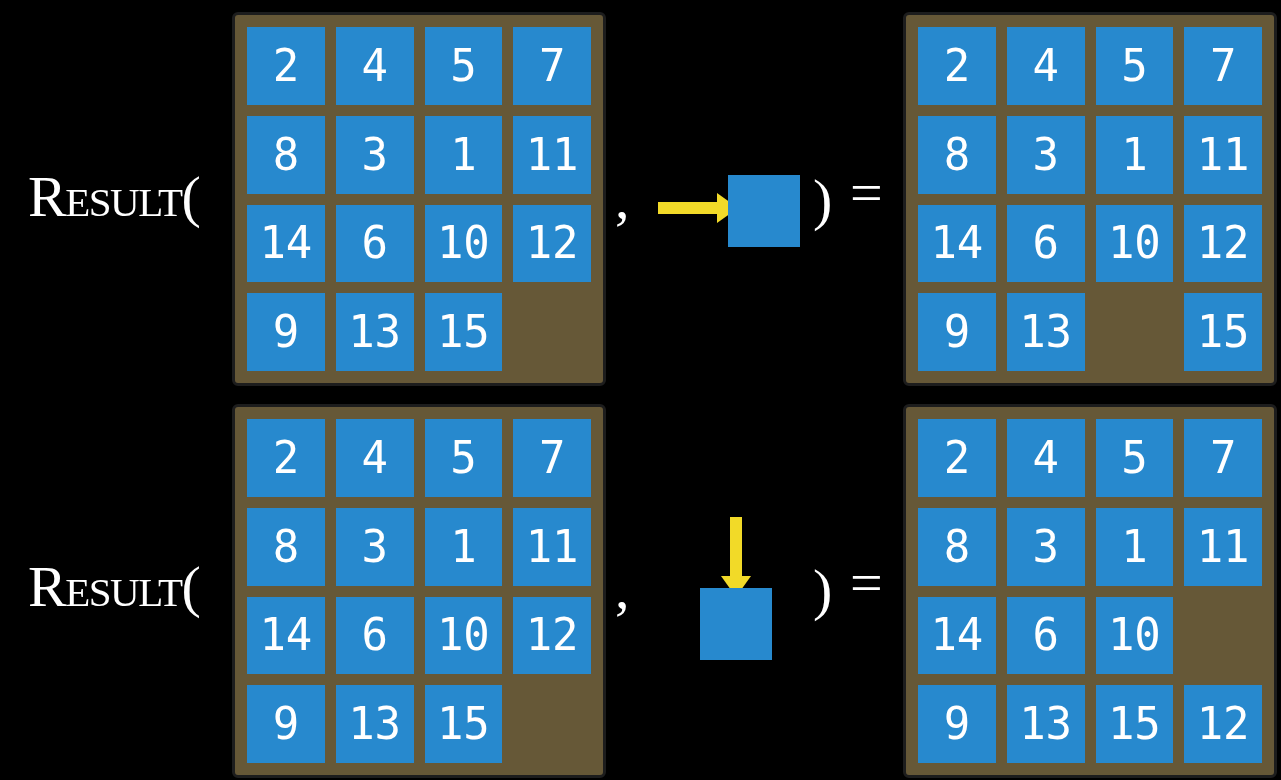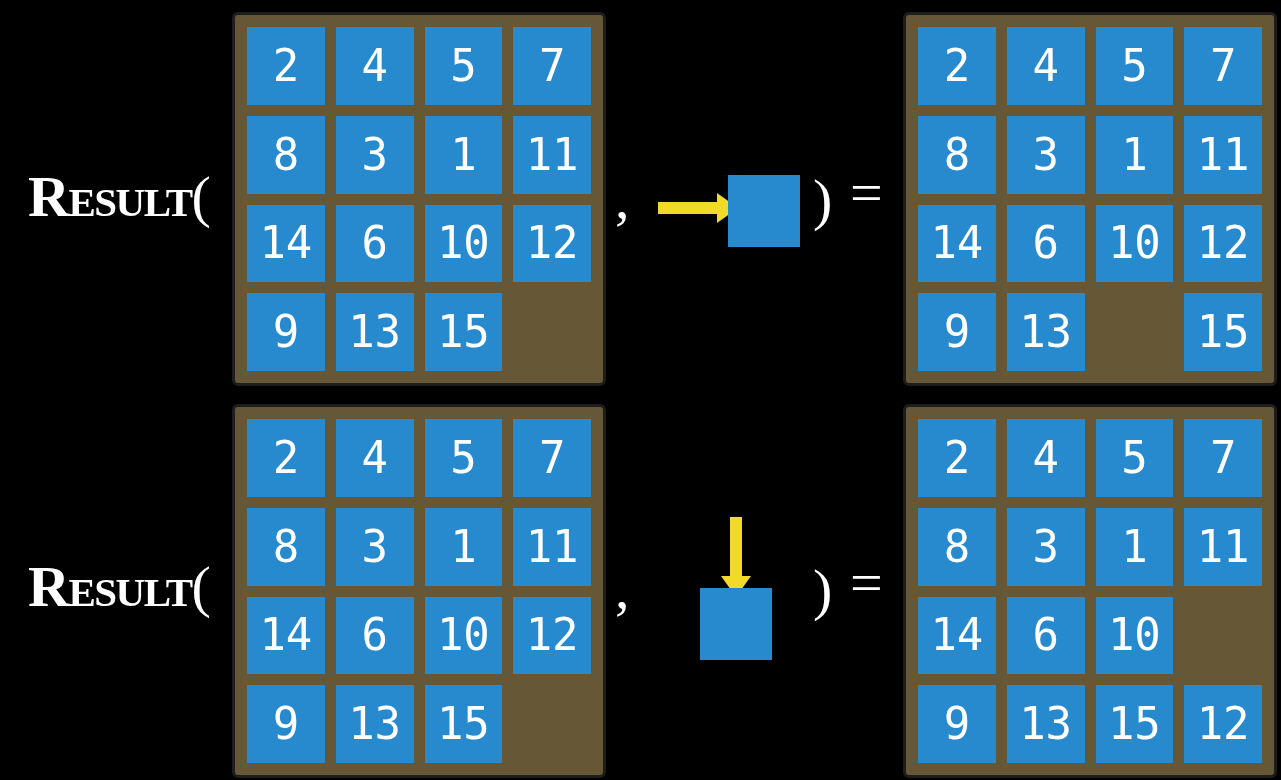--- a/index.html
+++ b/index.html
@@ -20,21 +20,20 @@
   .fn-label {
     position: absolute;
     color: var(--text-white, #fff);
     font-size: 58px;
     line-height: 1;
     white-space: nowrap;
   }
   .fn-name {
     font-variant: small-caps;
     letter-spacing: -1.5px;
-    font-weight: bold;
   }
   .big-paren {
     letter-spacing: 0;
   }
   .sym {
     position: absolute;
     color: var(--text-white, #fff);
     font-size: 58px;
     line-height: 1;
   }

